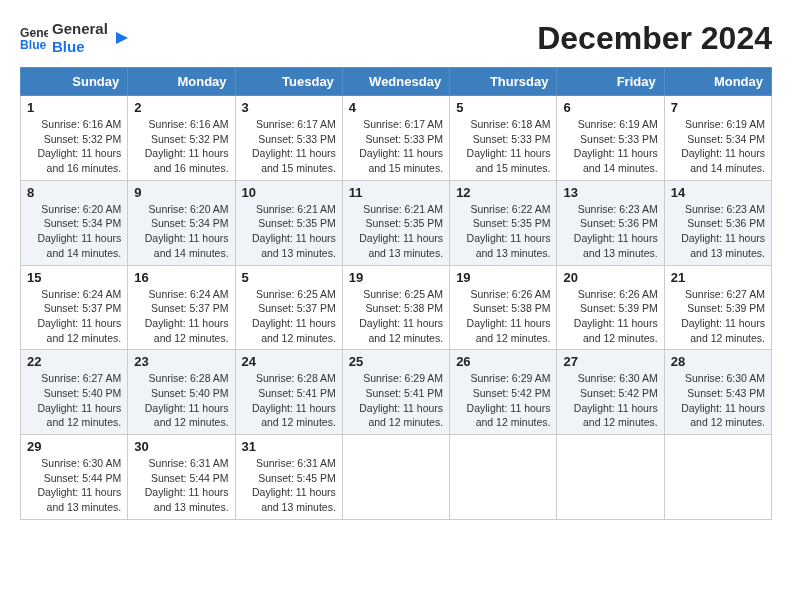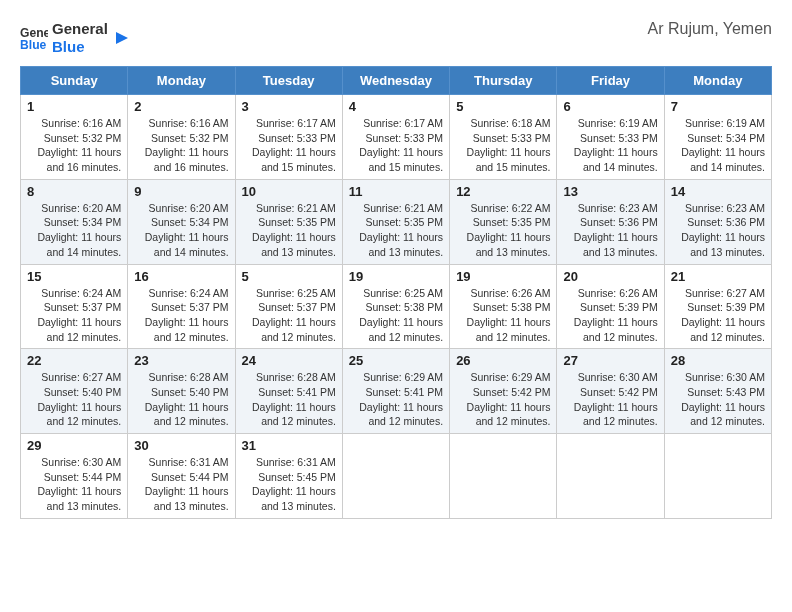--- a/index.html
+++ b/index.html
@@ -38,21 +38,21 @@
       color: #555;
     }
     .calendar {
       width: 100%;
       border-collapse: collapse;
       font-size: 11px;
     }
     .calendar th {
       background-color: #3d7ebf;
       color: #fff;
-      text-align: center;
+      text-align: right;
       padding: 6px 8px;
       font-size: 13px;
       font-weight: bold;
       border: 1px solid #5590cc;
     }
     .calendar td {
       border: 1px solid #ccc;
       vertical-align: top;
       padding: 4px 6px;
       width: 107px;
@@ -91,21 +91,21 @@
     </svg>
     <div style="line-height:1.2;">
       <div style="font-size:15px;font-weight:bold;color:#333;">General</div>
       <div style="font-size:15px;font-weight:bold;color:#1a73e8;">Blue</div>
     </div>
     <svg width="20" height="20" viewBox="0 0 20 20">
       <polygon points="4,4 16,10 4,16" fill="#1a73e8"></polygon>
     </svg>
   </div>
   <div class="title-block">
-    <div class="location">Ar Rujum, Yemen</div>
+    <div class="month-year">December 2024</div>
   </div>
 </div>
 
 <table class="calendar">
   <thead>
     <tr>
         <th>Sunday</th>
         <th>Monday</th>
         <th>Tuesday</th>
         <th>Wednesday</th>

